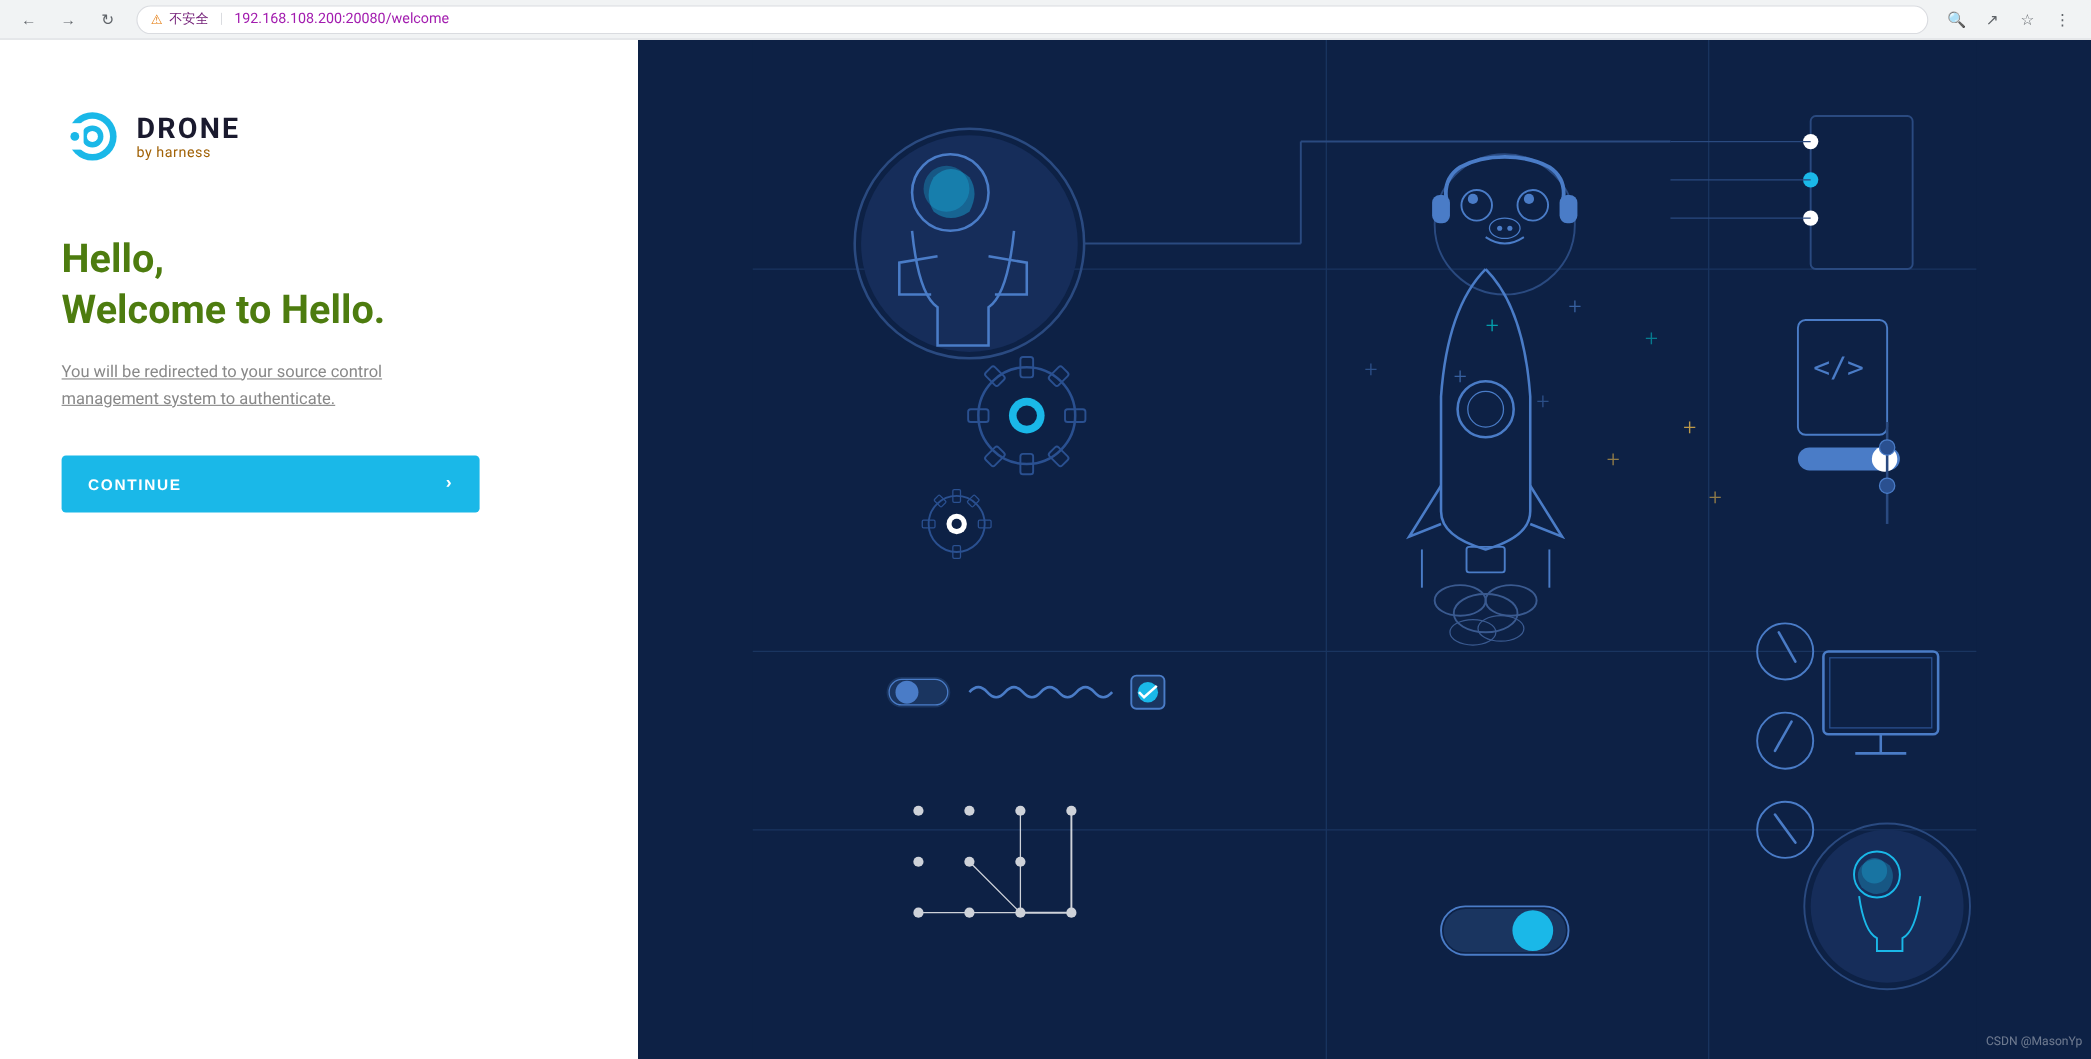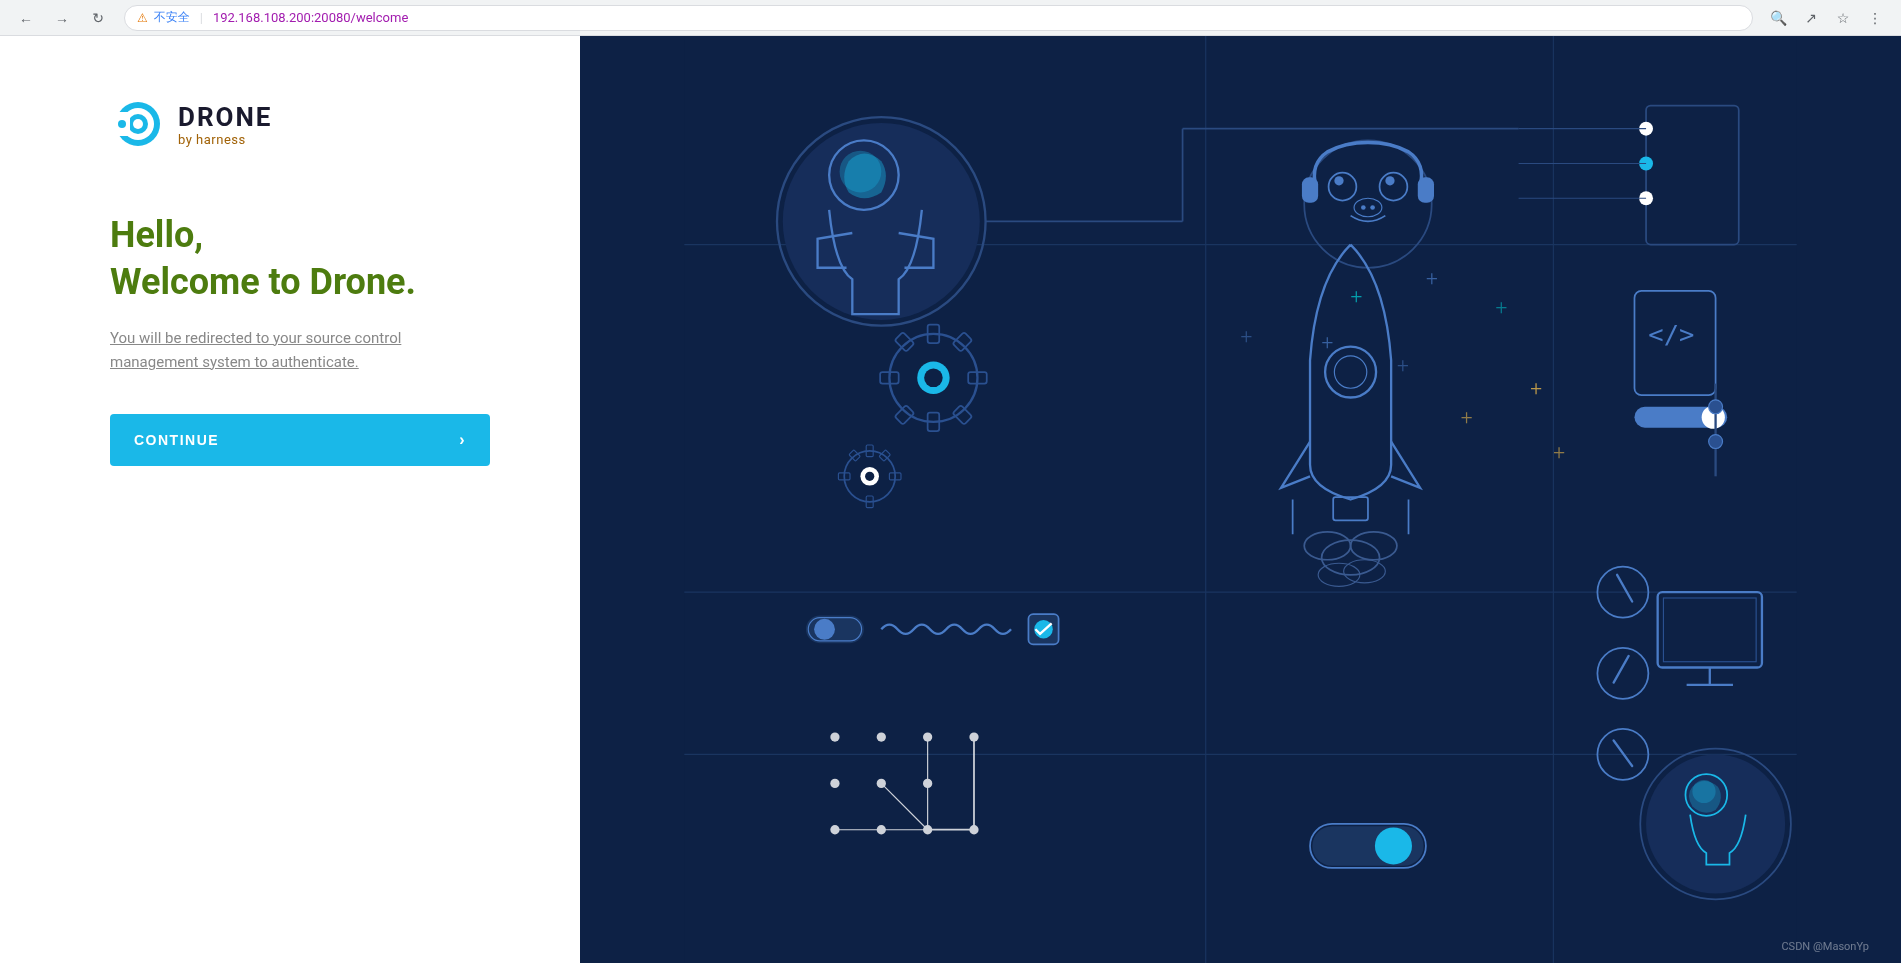--- a/index.html
+++ b/index.html
@@ -32,21 +32,21 @@
       height: calc(100vh - 36px);
     }
 
     
     .left-panel {
       width: 580px;
       min-width: 580px;
       background: white;
       display: flex;
       flex-direction: column;
-      padding: 60px 110px;
+      padding: 60px 56px;
     }
 
     .logo-container {
       display: flex;
       align-items: center;
       gap: 12px;
       margin-bottom: 60px;
     }
 
     .drone-logo-svg {
@@ -120,37 +120,37 @@
 
     .illustration-svg {
       width: 100%;
       height: 100%;
     }
 
     
     .attribution {
       position: absolute;
       bottom: 10px;
-      right: 32px;
+      right: 8px;
       font-size: 11px;
       color: rgba(255,255,255,0.4);
     }
   </style>
 </head>
 <body>
 
 <div class="browser-chrome">
   <div class="browser-nav">
     <button class="nav-btn">←</button>
     <button class="nav-btn">→</button>
     <button class="nav-btn">↻</button>
   </div>
   <div class="address-bar">
     <span class="address-warning">⚠</span>
-    <span style="color:#3b82f6;font-size:12px;">不安全</span>
+    <span style="color:#701a75;font-size:12px;">不安全</span>
     <span style="color:#dadce0;margin:0 4px;">|</span>
     <span style="font-size:13px;color:#a21caf;">192.168.108.200:20080/welcome</span>
   </div>
   <div class="browser-actions">
     <button class="action-btn">🔍</button>
     <button class="action-btn">↗</button>
     <button class="action-btn">☆</button>
     <button class="action-btn">⋮</button>
   </div>
 </div>
@@ -175,21 +175,21 @@
       </svg>
 
       <div class="logo-text">
         <span class="logo-brand">DRONE</span>
         <span class="logo-sub">by harness</span>
       </div>
     </div>
 
     <div class="welcome-heading">
       <span>Hello,</span><br>
-      <span>Welcome to Drone.</span>
+      <span>Welcome to Hello.</span>
     </div>
 
     <p class="welcome-description">You will be redirected to your source control management system to authenticate.</p>
 
     <button class="continue-button">
       <span>CONTINUE</span>
       <span class="continue-arrow">›</span>
     </button>
 
   </div>

